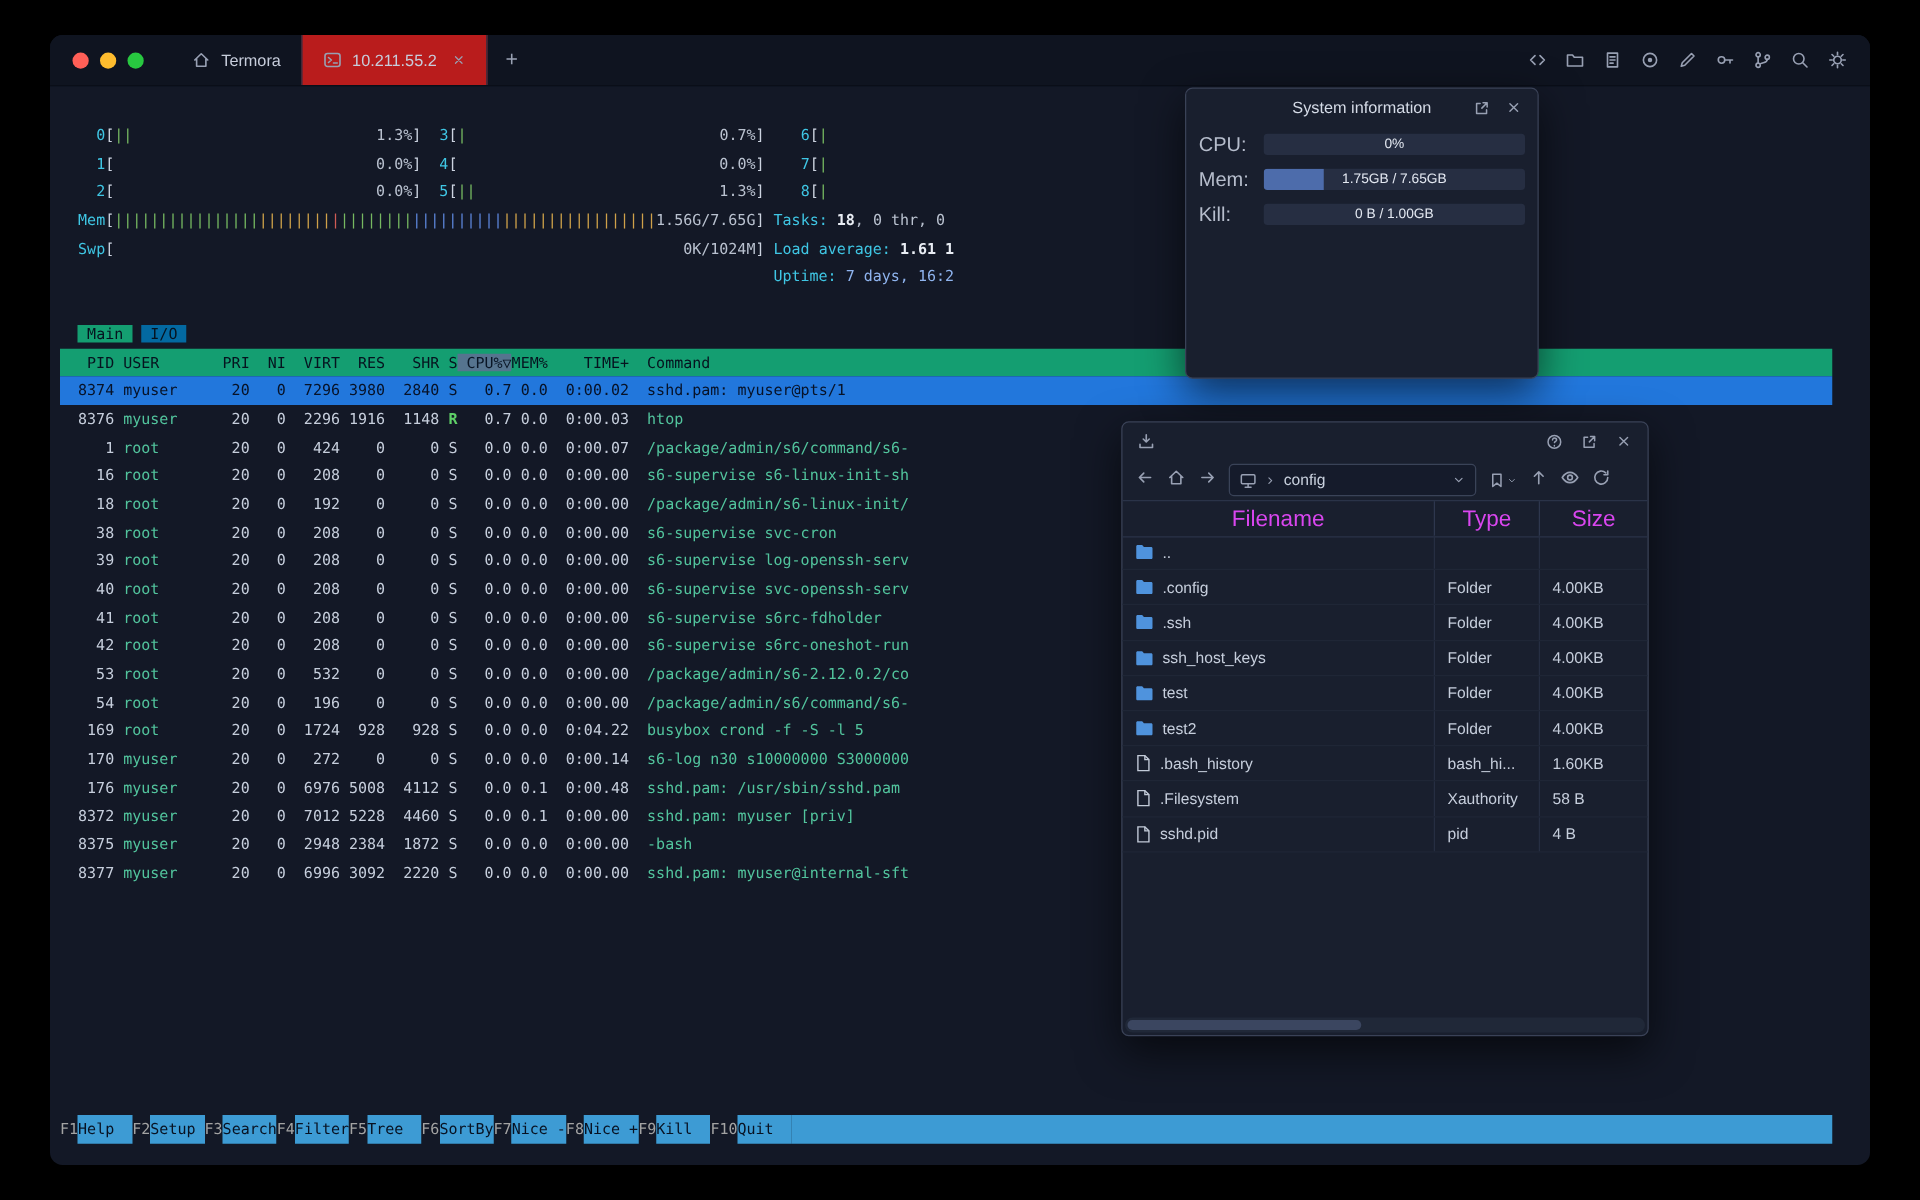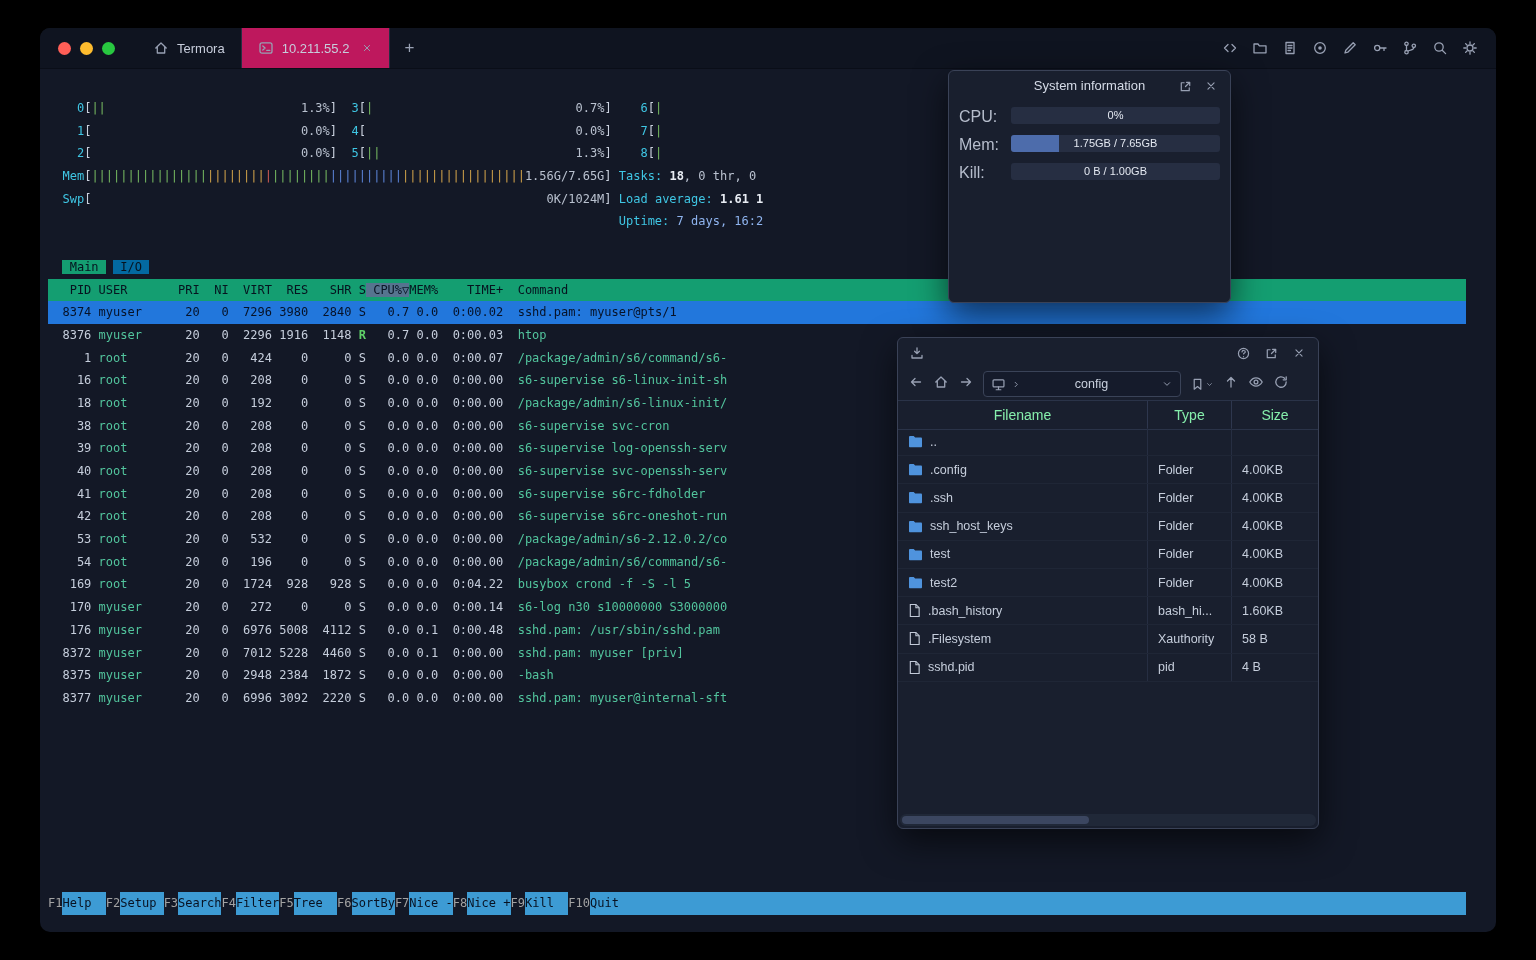--- a/index.html
+++ b/index.html
@@ -5,21 +5,21 @@
   html,body{margin:0;padding:0;}
   body{width:1536px;height:960px;background:#000;font-family:"Liberation Sans",sans-serif;overflow:hidden;position:relative;}
   .window{position:absolute;left:40px;top:28px;width:1456px;height:904px;background:var(--term_bg);
           border-radius:10px;overflow:hidden;box-shadow:0 24px 70px rgba(0,0,0,.85);}
   
   .tabbar{height:40px;background:var(--chrome_bg);display:flex;align-items:stretch;border-bottom:1px solid #0a0e18;}
   .traffic{display:flex;align-items:center;gap:9px;padding:0 22px 0 18px;}
   .tl{width:13px;height:13px;border-radius:50%;}
   .tl.r{background:var(--tl_red);} .tl.y{background:var(--tl_yellow);} .tl.g{background:var(--tl_green);}
   .tab{display:flex;align-items:center;gap:8px;padding:0 16px;color:#c7cddb;font-size:13px;}
-  .tab.active{background:#be185d;border-left:1px solid #262e42;border-right:1px solid #262e42;}
+  .tab.active{background:#b91c1c;border-left:1px solid #262e42;border-right:1px solid #262e42;}
   .tabclose{display:flex;align-items:center;margin-left:4px;}
   .newtab{display:flex;align-items:center;padding:0 14px;color:#9aa2b4;font-size:17px;}
   .tbicons{margin-left:auto;display:flex;align-items:center;gap:6px;padding-right:14px;}
   .tbtn{width:24px;height:24px;display:flex;align-items:center;justify-content:center;border-radius:5px;}
   svg.ic{stroke:var(--icon_gray);fill:none;stroke-width:1.3px;stroke-linecap:round;stroke-linejoin:round;}
   
   .term{position:absolute;left:8px;top:69px;width:1418px;bottom:0;overflow:hidden;
         font-family:"DejaVu Sans Mono",monospace;font-size:12px;line-height:22.7px;}
   .tline{white-space:pre;height:22.7px;}
   .c-cy{color:var(--cyan);} .c-br{color:#ccd3e0;} .c-mv{color:#b9c1cf;}
@@ -48,25 +48,25 @@
   .fstable{position:absolute;left:10px;right:10px;top:122px;bottom:8px;border:1px solid #343d54;}
   .fsrow{height:26px;display:flex;border-bottom:1px solid #343d54;}
   .fscell{font-size:12.5px;color:#c6cedc;display:flex;align-items:center;}
   .fsc1{width:130px;border-right:1px solid #343d54;}
   .fsc2{flex:1;}
   .fshead .fscell{justify-content:center;color:#ccd3e0;}
   .fsdata .fscell{padding-left:8px;}
   .fsdata .fsc1{width:122px;}
   
   .sftp{left:857px;top:309px;width:420px;height:490px;}
-  .sftoolbar{position:absolute;left:0;right:0;top:30px;height:32px;display:flex;align-items:center;padding:0 10px;gap:9px;box-sizing:border-box;text-align:center;}
+  .sftoolbar{position:absolute;left:0;right:0;top:30px;height:32px;display:flex;align-items:center;padding:0 10px;gap:9px;box-sizing:border-box;}
   .pathbox{height:24px;border:1px solid #3a4358;border-radius:4px;background:#151b2b;display:flex;align-items:center;gap:5px;padding:0 7px;width:182px;}
   .pathtext{font-size:12.5px;color:#c9d1de;flex:1;}
   .sfhead{position:absolute;left:0;right:0;top:62px;height:28px;display:flex;border-top:1px solid #2a3348;border-bottom:1px solid #2a3348;}
-  .shcell{display:flex;align-items:center;justify-content:center;font-size:14px;color:#86efac;}
+  .shcell{display:flex;align-items:center;justify-content:center;font-size:18px;color:#d946ef;}
   .scn{width:250px;border-right:1px solid #2e374e;box-sizing:border-box;}
   .sct{width:84px;border-right:1px solid #2e374e;box-sizing:border-box;}
   .scs{flex:1;}
   #sftp-rows{position:absolute;left:0;right:0;top:90px;}
   .srow{height:27.2px;display:flex;border-bottom:1px solid #1f2636;}
   .scell{display:flex;align-items:center;font-size:12.5px;color:#c6cedc;box-sizing:border-box;}
   .sc-name{width:250px;padding-left:10px;gap:7px;border-right:1px solid #262e42;}
   .sc-type{width:84px;padding-left:10px;border-right:1px solid #262e42;}
   .sc-size{flex:1;padding-left:10px;}
   .ficon{display:flex;align-items:center;}

